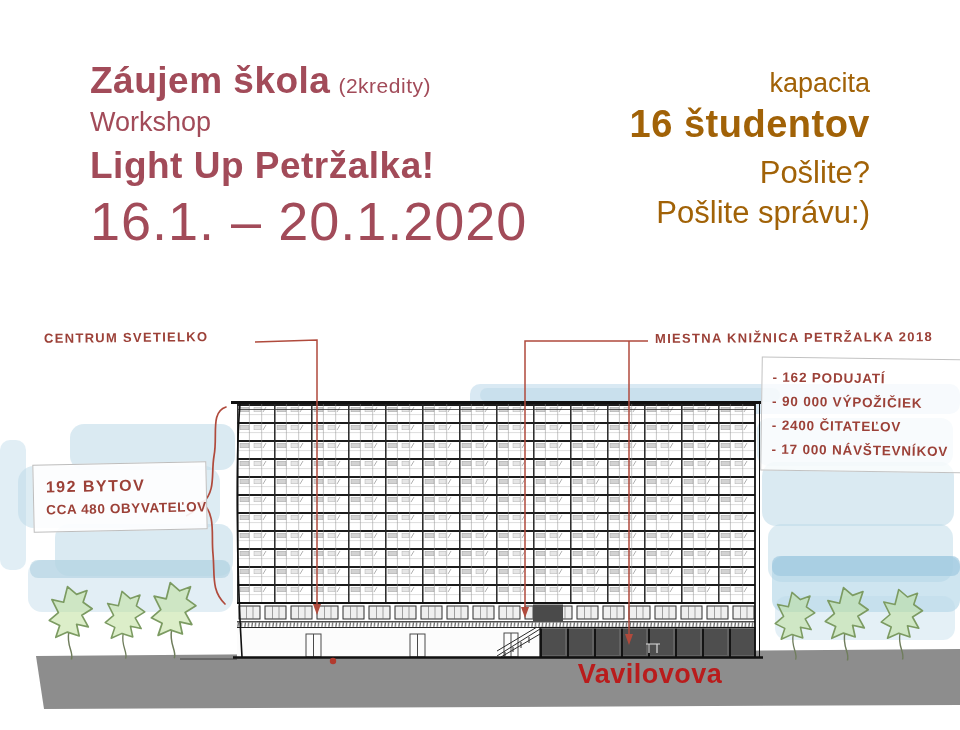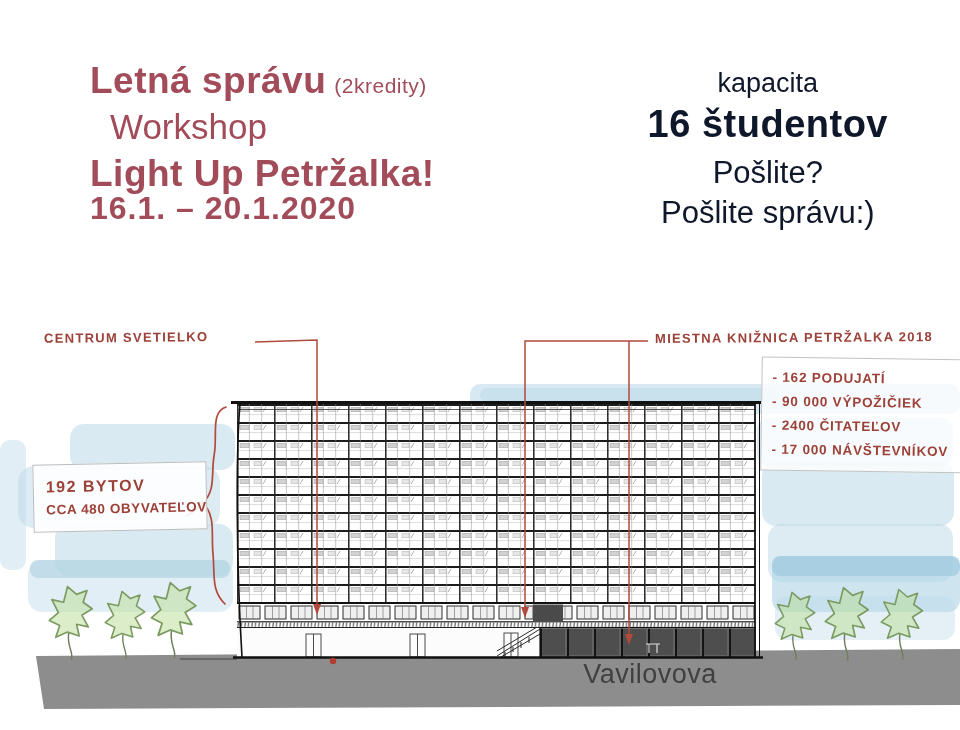--- a/index.html
+++ b/index.html
@@ -4,24 +4,24 @@
 <style>
   html,body{margin:0;padding:0;background:#ffffff;}
   .poster{
     position:relative;width:960px;height:730px;background:#ffffff;overflow:hidden;
     font-family:"Liberation Sans", sans-serif;
   }
   
   .header-left{position:absolute;left:90px;top:62px;color:#a24b59;line-height:1;}
   .hl-title{font-size:37px;font-weight:600;letter-spacing:.5px;}
   .hl-title .suffix{font-size:21px;font-weight:400;margin-left:8px;}
-  .hl-sub{font-size:35px;font-weight:500;margin-top:10px;margin-left:20px;}
+  .hl-sub{font-size:27px;font-weight:500;margin-top:10px;}
   .hl-event{font-size:37px;font-weight:600;margin-top:11px;letter-spacing:.5px;}
-  .hl-dates{font-size:32px;font-weight:700;letter-spacing:1px;}
-  .header-right{position:absolute;right:72px;top:70px;color:#0f172a;text-align:center;line-height:1;}
+  .hl-dates{font-size:54px;font-weight:400;margin-top:10px;letter-spacing:1px;}
+  .header-right{position:absolute;right:90px;top:70px;color:#a16207;text-align:right;line-height:1;}
   .hr-cap{font-size:27px;font-weight:500;}
   .hr-num{font-size:38px;font-weight:700;margin-top:8px;letter-spacing:.5px;}
   .hr-int{font-size:31px;font-weight:500;margin-top:14px;}
   .hr-cta{font-size:31px;font-weight:400;margin-top:9px;}
 
   
   .sketch{position:absolute;left:0;top:320px;width:932px;height:410px;}
   .sketch svg{position:absolute;left:0;top:0;}
 
   .hand{color:#9c4138;font-weight:700;letter-spacing:1.3px;white-space:nowrap;}
@@ -36,31 +36,31 @@
 
   .residents-box{
     position:absolute;left:33px;top:143px;width:156px;padding:10px 4px 10px 12px;
     background:rgba(255,255,255,.9);border:1px solid #bdbdbd;transform:rotate(-1.2deg);
   }
   .residents-box .line1{font-size:16px;line-height:24px;letter-spacing:1.5px;}
   .residents-box .line2{font-size:13.5px;line-height:22px;letter-spacing:.6px;}
 
   .street-label{
     position:absolute;left:560px;top:339px;width:180px;text-align:center;
-    color:#404040;font-size:27px;font-weight:400;letter-spacing:.5px;
+    color:#b91c1c;font-size:27px;font-weight:700;letter-spacing:.5px;
   }
 </style>
 </head>
 <body>
 
 <div class="poster">
 
   <div class="header-left">
     <div class="hl-title">
-      <span>Letná správu</span><span class="suffix">(2kredity)</span>
+      <span>Záujem škola</span><span class="suffix">(2kredity)</span>
     </div>
     <div class="hl-sub">Workshop</div>
     <div class="hl-event">Light Up Petržalka!</div>
     <div class="hl-dates">16.1. – 20.1.2020</div>
   </div>
 
   <div class="header-right">
     <div class="hr-cap">kapacita</div>
     <div class="hr-num">16 študentov</div>
     <div class="hr-int">Pošlite?</div>

